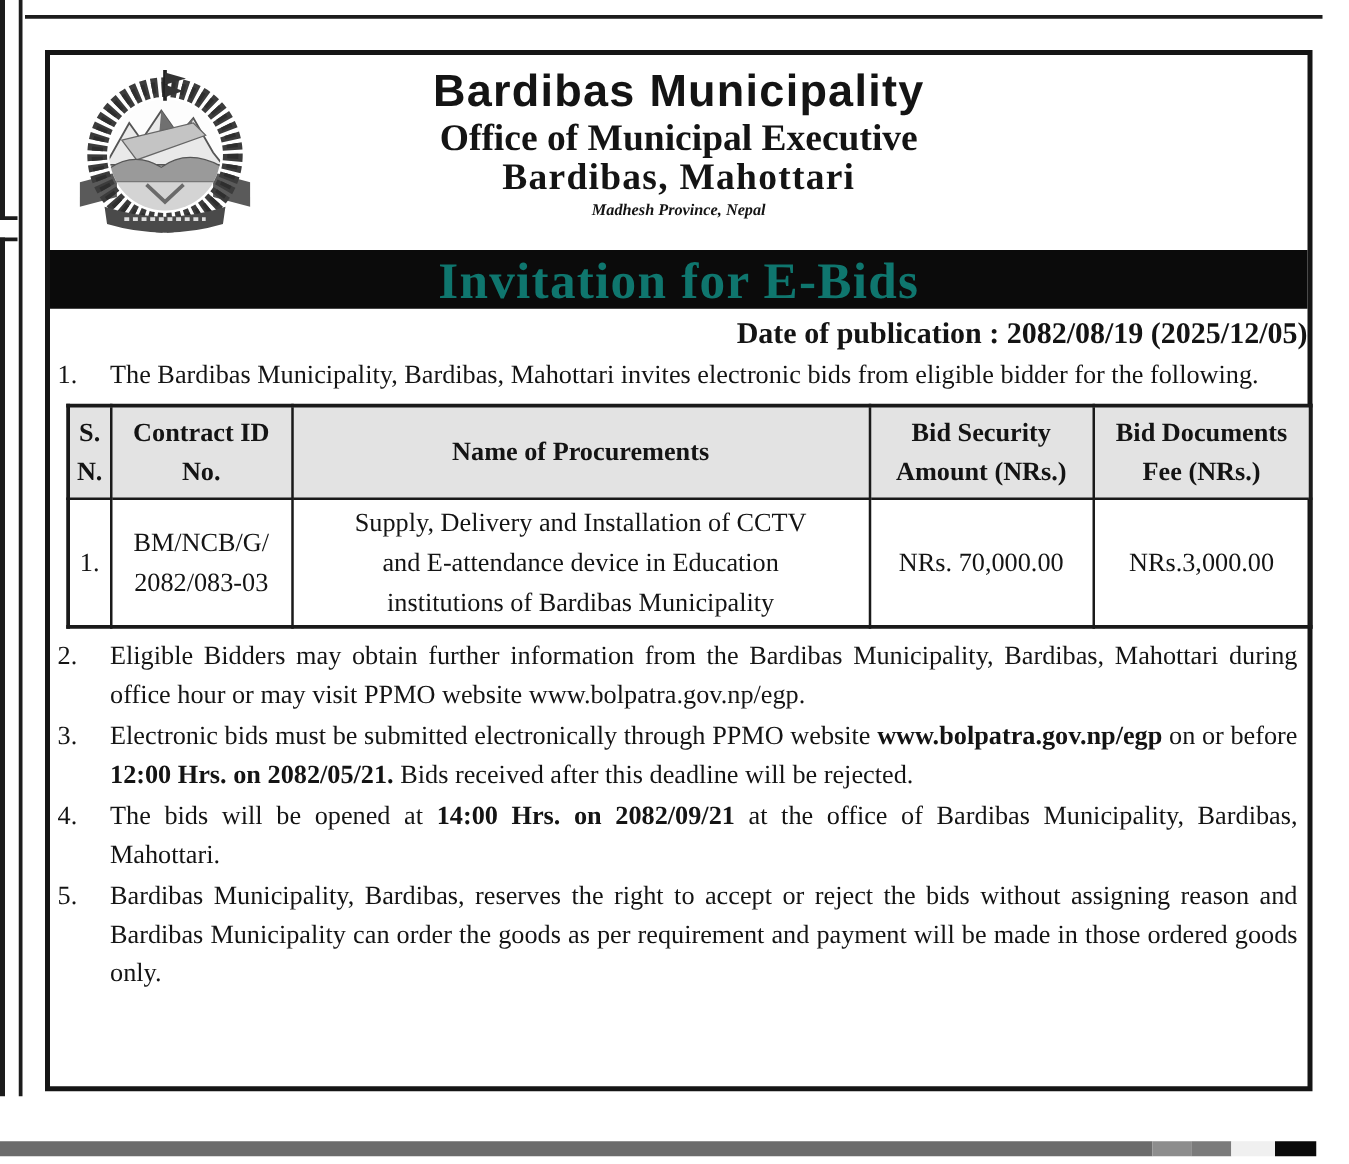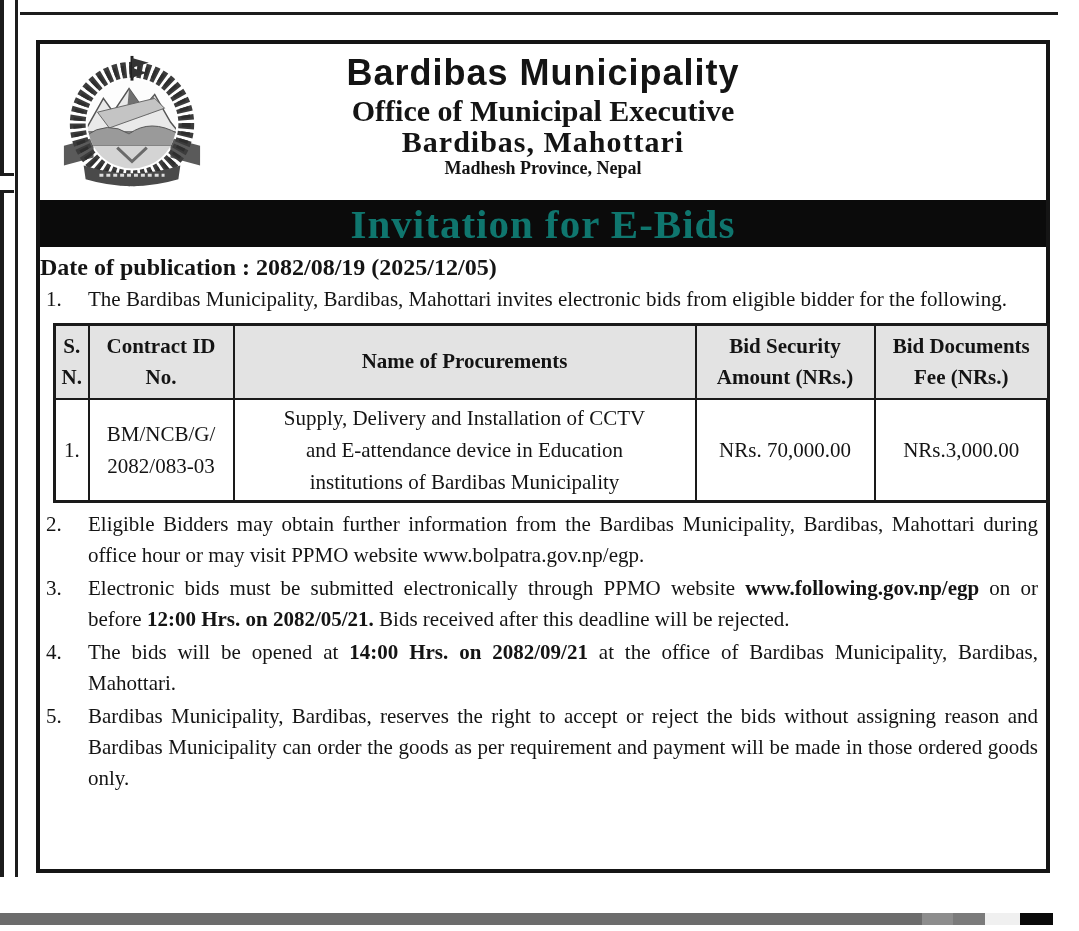--- a/index.html
+++ b/index.html
@@ -12,27 +12,27 @@
               border:4px solid #151515;box-sizing:border-box;background:#fff;}
 
   
   .masthead{position:relative;height:156px;}
   .logo-wrap{position:absolute;left:18px;top:5px;width:148px;height:152px;}
   .mast-text{padding-top:9px;text-align:center;}
   .org-name{font-family:"Liberation Sans", sans-serif;font-weight:bold;font-size:36px;
             line-height:40px;letter-spacing:1px;}
   .office{font-weight:bold;font-size:30px;line-height:35px;}
   .addr{font-weight:bold;font-size:30px;line-height:28px;letter-spacing:1px;font-family:Liberation Serif, serif;}
-  .province{font-weight:bold;font-size:18px;line-height:24px;}
+  .province{font-weight:bold;font-size:13px;line-height:24px;font-style:italic;}
 
   
   .banner{height:47px;background:#0b0b0b;color:#0f766e;display:flex;align-items:center;
           justify-content:center;font-weight:bold;font-size:41px;letter-spacing:1px;}
 
-  .pub-date{text-align:left;font-weight:bold;font-size:24px;margin-top:5px;line-height:30px;}
+  .pub-date{text-align:right;font-weight:bold;font-size:24px;margin-top:5px;line-height:30px;}
 
   
   .items{padding:0 8px 0 4px;}
   .item{position:relative;padding-left:44px;text-align:justify;font-size:21px;line-height:31px;
         margin-top:2px;}
   .item-num{position:absolute;left:2px;top:0;width:38px;}
 
   
   .bid-table{border-collapse:collapse;border:3px solid #1a1a1a;margin:8px 0 6px 9px;
              table-layout:fixed;width:994px;font-size:21px;}
@@ -147,21 +147,21 @@
       </tbody>
         </table>
 
       <div class="item">
         <span class="item-num">2.</span>
         <span><span>Eligible Bidders may obtain further information from the Bardibas Municipality, Bardibas, Mahottari during office hour or may visit PPMO website www.bolpatra.gov.np/egp.</span></span>
       </div>
 
       <div class="item">
         <span class="item-num">3.</span>
-        <span><span>Electronic bids must be submitted electronically through PPMO website </span><span style="font-weight: bold;">www.following.gov.np/egp</span><span> on or before </span><span style="font-weight: bold;">12:00 Hrs. on 2082/05/21.</span><span> Bids received after this deadline will be rejected.</span></span>
+        <span><span>Electronic bids must be submitted electronically through PPMO website </span><span style="font-weight: bold;">www.bolpatra.gov.np/egp</span><span> on or before </span><span style="font-weight: bold;">12:00 Hrs. on 2082/05/21.</span><span> Bids received after this deadline will be rejected.</span></span>
       </div>
 
       <div class="item">
         <span class="item-num">4.</span>
         <span><span>The bids will be opened at </span><span style="font-weight: bold;">14:00 Hrs. on 2082/09/21</span><span> at the office of Bardibas Municipality, Bardibas, Mahottari.</span></span>
       </div>
 
       <div class="item">
         <span class="item-num">5.</span>
         <span><span>Bardibas Municipality, Bardibas, reserves the right to accept or reject the bids without assigning reason and Bardibas Municipality can order the goods as per requirement and payment will be made in those ordered goods only.</span></span>

